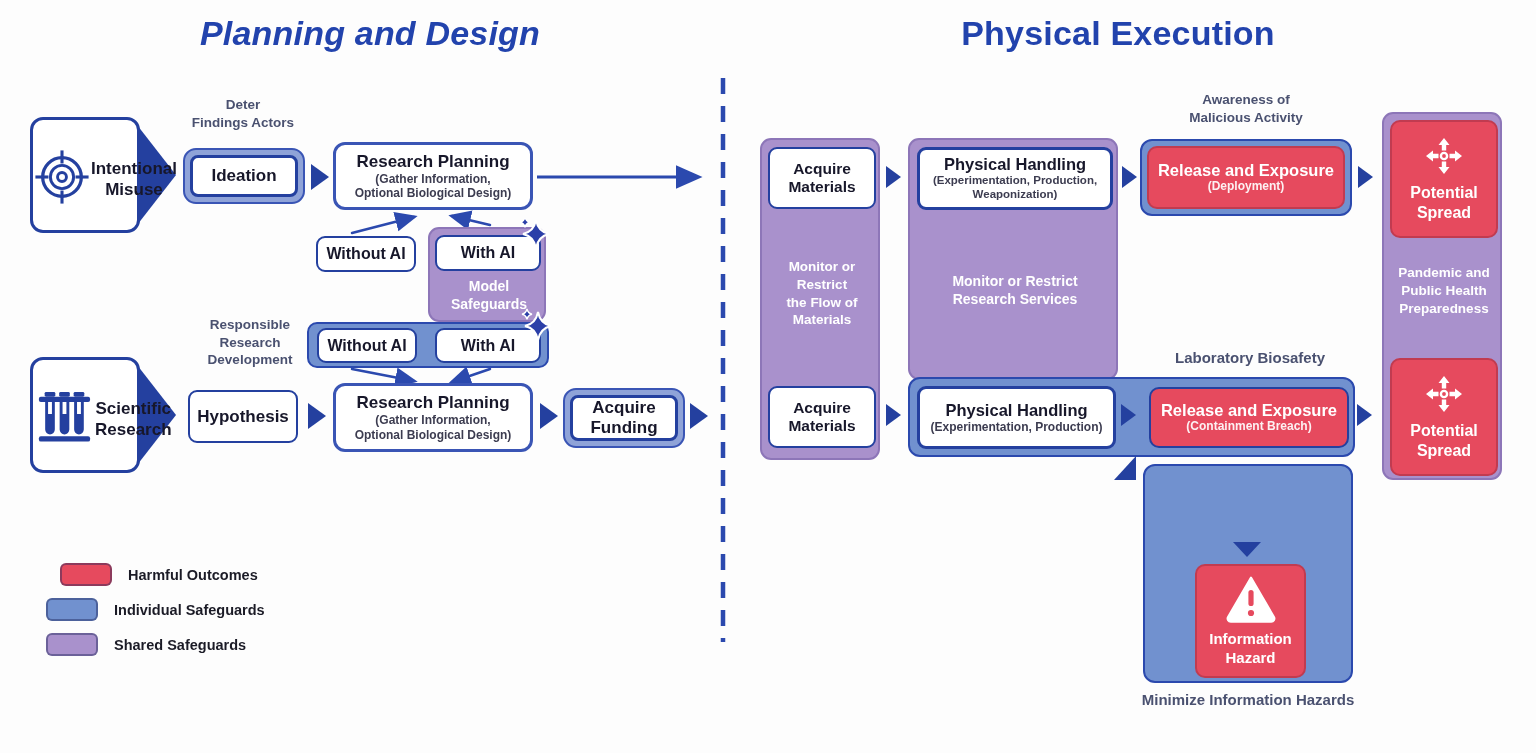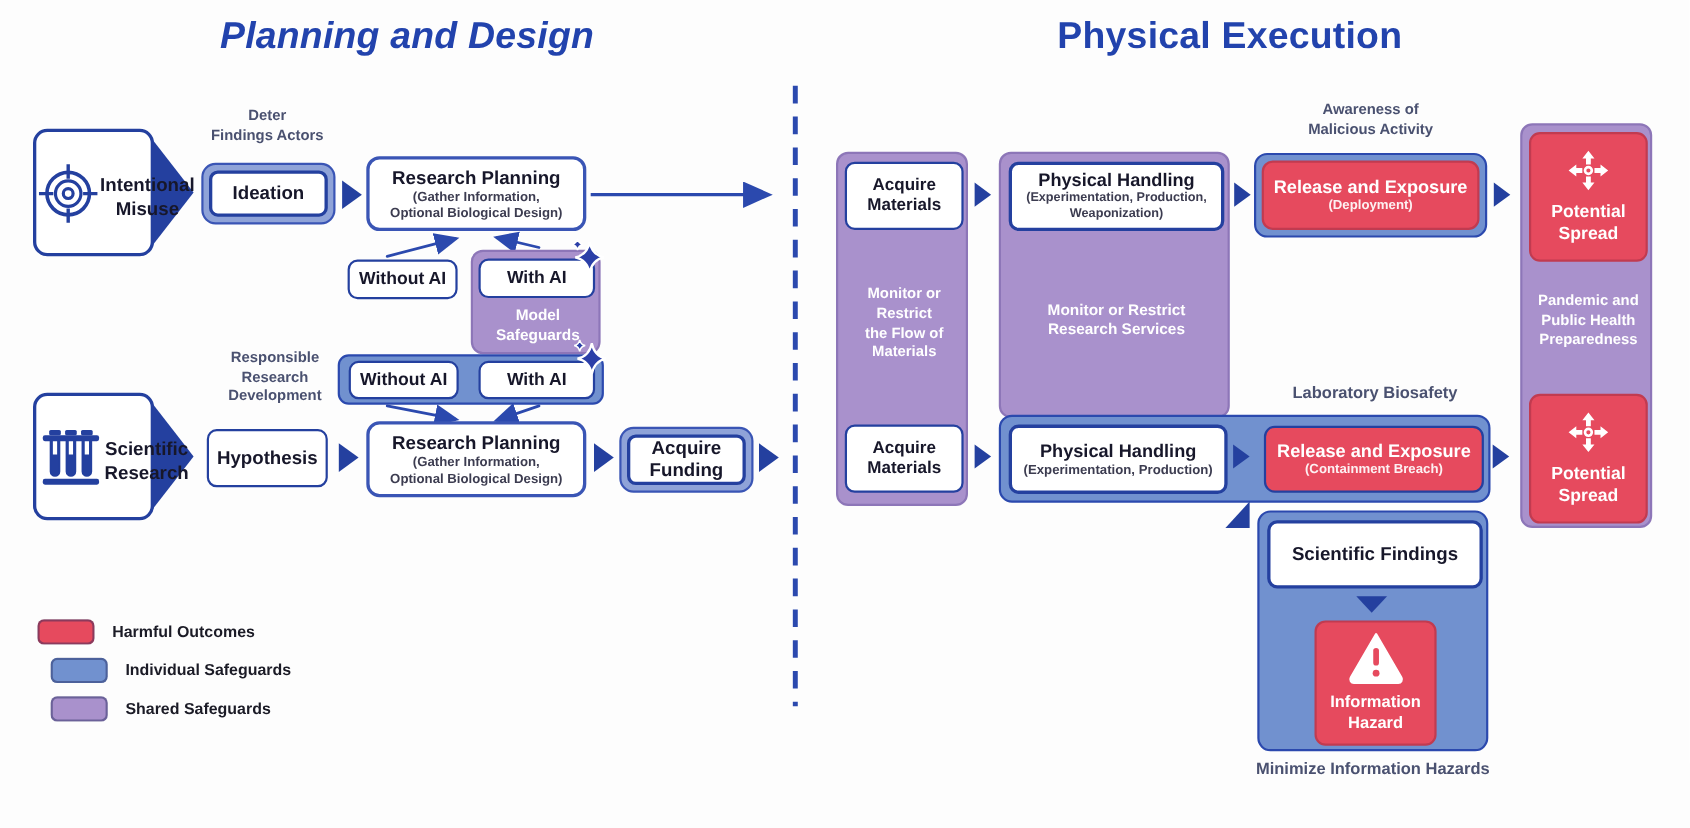--- a/index.html
+++ b/index.html
@@ -170,21 +170,21 @@
     <div class="t2 pre" style="font-size:12px;">(Gather Information,
 Optional Biological Design)</div>
   </div>
 
   <div class="abs z2 dbl" style="left:563px;top:388px;width:122px;height:60px;">
     <div class="dbl-inner pre" style="font-size:17px;">Acquire
 Funding</div>
   </div>
 
 
-  <div class="legend-row z2" style="left:34px;top:563px;">
+  <div class="legend-row z2" style="left:60px;top:563px;">
     <div class="legend-swatch" style="background-color: rgb(230, 74, 94);"></div>
     <div class="legend-label">Harmful Outcomes</div>
   </div>
   <div class="legend-row z2" style="left:46px;top:598px;">
     <div class="legend-swatch" style="background-color: rgb(113, 145, 207);"></div>
     <div class="legend-label">Individual Safeguards</div>
   </div>
   <div class="legend-row z2" style="left:46px;top:633px;">
     <div class="legend-swatch" style="background-color: rgb(169, 145, 204);"></div>
     <div class="legend-label">Shared Safeguards</div>
@@ -264,23 +264,20 @@
           </g>
           <circle cx="20" cy="20" r="3.1" fill="none" stroke="#ffffff" stroke-width="2.4"></circle>
         </svg>
       </span>
       <div class="t1 pre" style="font-size:16px;line-height:1.25;margin-top:3px;">Potential
 Spread</div>
     </div>
   </div>
 
   <div class="abs z2 bcont" style="left:1143px;top:464px;width:210px;height:219px;">
-    <div class="abs wbox" style="left:7px;top:7px;width:196px;height:62px;font-size:17px;">
-      <div class="t1">Scientific Findings</div>
-    </div>
     <div class="abs rbox" style="left:50px;top:98px;width:111px;height:114px;border-width:2px;">
       <span>
         <svg width="52" height="48" viewBox="0 0 52 48">
           <path d="M26 2.5 L49 42 a3.2 3.2 0 0 1 -2.8 4.8 H5.8 A3.2 3.2 0 0 1 3 42 Z" fill="#ffffff" stroke="#ffffff" stroke-width="2" stroke-linejoin="round"></path>
           <rect x="23.4" y="15" width="5.2" height="16" rx="2.6" fill="#e64a5e"></rect>
           <circle cx="26" cy="38" r="3.1" fill="#e64a5e"></circle>
         </svg>
       </span>
       <div class="t1 pre" style="font-size:15px;line-height:1.25;margin-top:3px;">Information
 Hazard</div>

